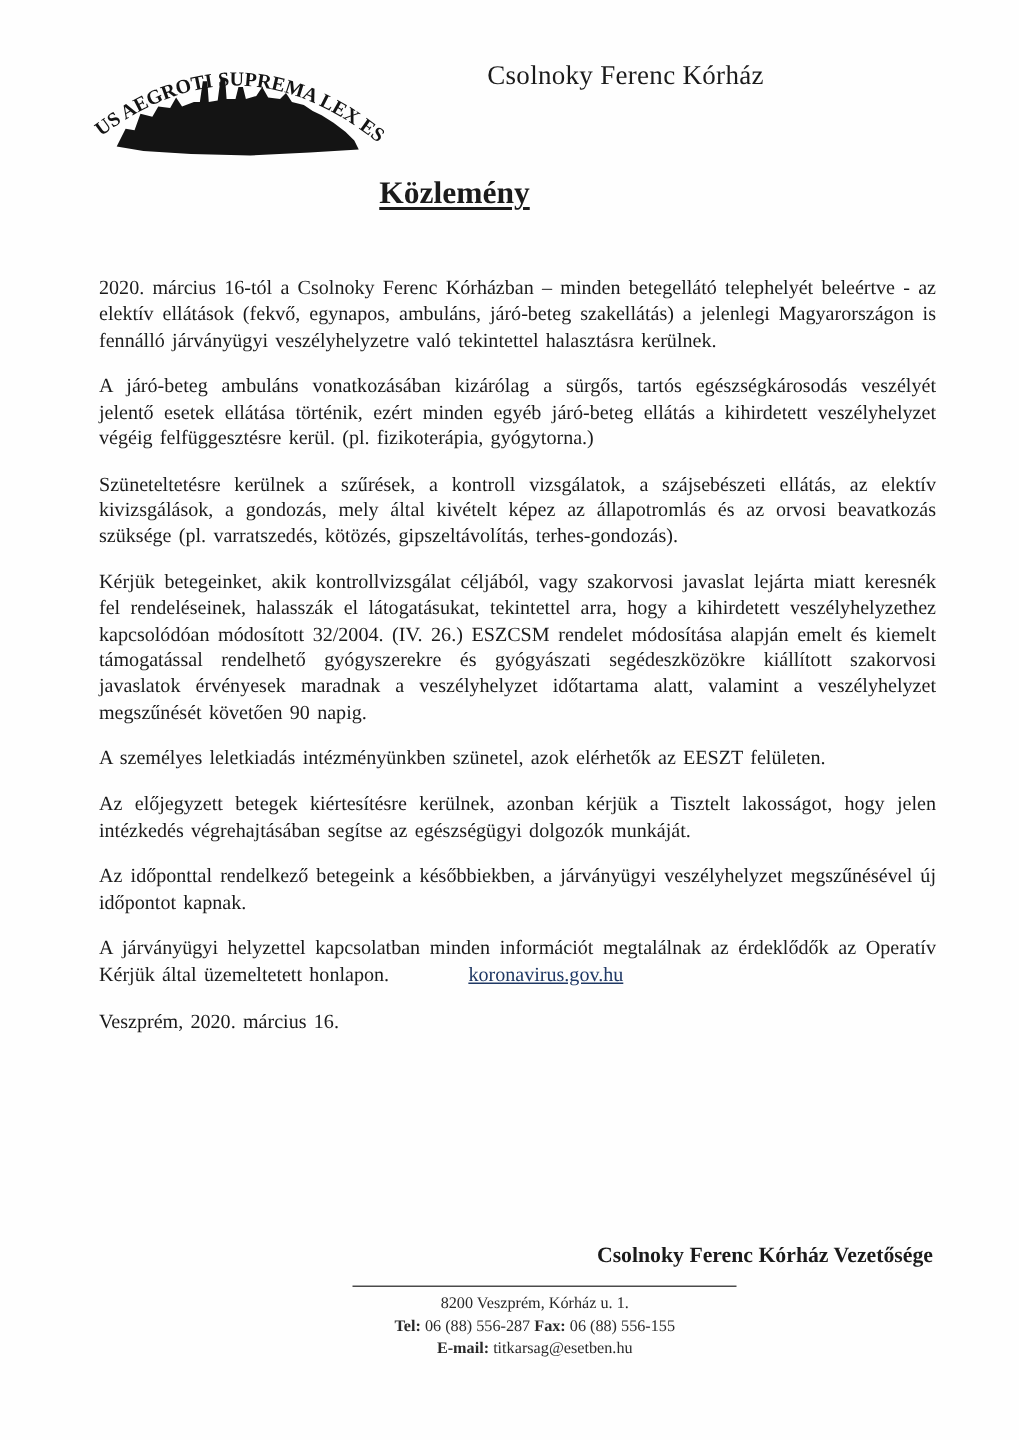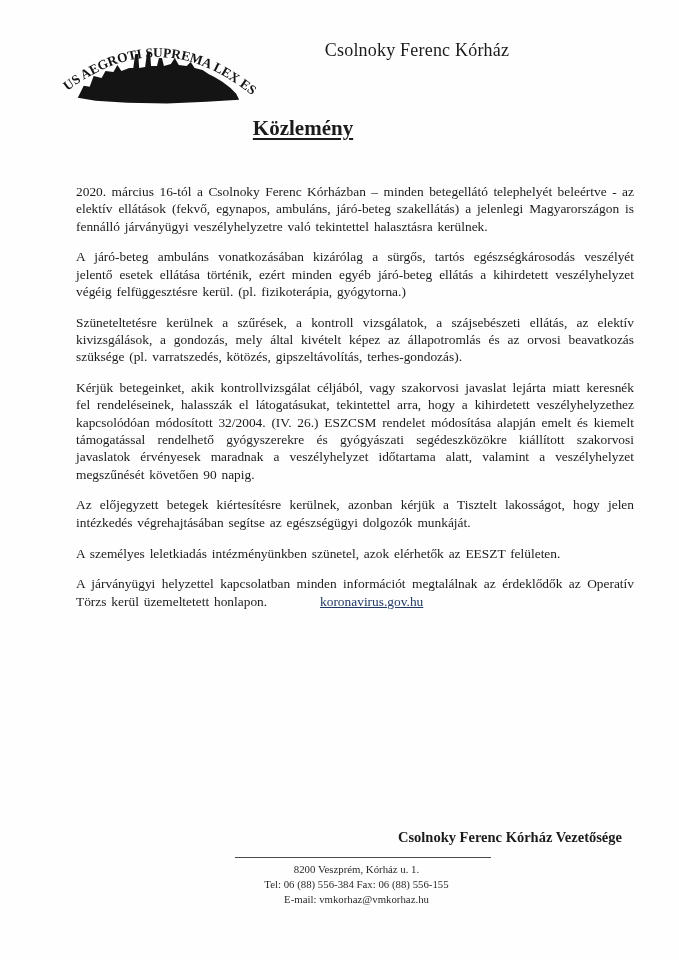--- a/index.html
+++ b/index.html
@@ -43,21 +43,21 @@
     font-size: 21px;
     font-weight: bold;
     text-decoration: underline;
     text-decoration-thickness: 2px;
     text-underline-offset: 3px;
   }
   
   .content {
     position: absolute;
     top: 183px;
-    left: 76px;
+    left: 66px;
     width: 558px;
   }
   .para {
     font-size: 13.4px;
     line-height: 17.3px;
     text-align: justify;
     margin-bottom: 13.5px;
     word-spacing: 1.5px;
   }
   .para .bold { font-weight: normal; }
@@ -88,21 +88,21 @@
   .footer-text {
     position: absolute;
     top: 862px;
     left: 17px;
     width: 679px;
     text-align: center;
     font-size: 10.8px;
     line-height: 15.2px;
     color: #2a2a2a;
   }
-  .footer-text .b { font-weight: normal; margin-top: 32px; }
+  .footer-text .b { font-weight: bold; margin-top: 32px; }
 </style>
 </head>
 <body>
 
 <div class="page">
 
   <div class="logo">
     <svg viewBox="0 0 200 84" width="198" height="84">
       <defs>
         <path id="archPath" d="M 6,70 Q 100,-4 194,70" fill="none"></path>
@@ -120,36 +120,38 @@
 
   <h1 class="title">Csolnoky Ferenc Kórház</h1>
 
   <h2 class="heading">Közlemény</h2>
 
   <main class="content" id="paragraphs">
       <p class="para"><span class="">2020. március 16-tól a Csolnoky Ferenc Kórházban – minden betegellátó telephelyét beleértve - az elektív ellátások (fekvő, egynapos, ambuláns, járó-beteg szakellátás) a jelenlegi Magyarországon is fennálló járványügyi veszélyhelyzetre való tekintettel halasztásra kerülnek.</span></p>
       <p class="para"><span class="">A járó-beteg ambuláns vonatkozásában kizárólag </span><span class="bold">a sürgős, tartós egészségkárosodás veszélyét jelentő</span><span class=""> esetek ellátása történik, ezért minden egyéb járó-beteg ellátás a kihirdetett veszélyhelyzet végéig felfüggesztésre kerül. (pl. fizikoterápia, gyógytorna.)</span></p>
       <p class="para"><span class="">Szüneteltetésre kerülnek a szűrések, a kontroll vizsgálatok, a szájsebészeti ellátás, az elektív kivizsgálások, a gondozás, mely által kivételt képez az állapotromlás és az orvosi beavatkozás szüksége (pl. varratszedés, kötözés, gipszeltávolítás, terhes-gondozás).</span></p>
       <p class="para"><span class="">Kérjük betegeinket, akik kontrollvizsgálat céljából, vagy szakorvosi javaslat lejárta miatt keresnék fel rendeléseinek, halasszák el látogatásukat, tekintettel arra, hogy a kihirdetett veszélyhelyzethez kapcsolódóan módosított 32/2004. (IV. 26.) ESZCSM rendelet módosítása alapján emelt és kiemelt támogatással rendelhető gyógyszerekre és gyógyászati segédeszközökre kiállított szakorvosi javaslatok érvényesek maradnak a veszélyhelyzet időtartama alatt, valamint a veszélyhelyzet megszűnését követően 90 napig.</span></p>
+      <p class="para"><span class="">A személyes leletkiadás intézményünkben szünetel, azok elérhetők az EESZT felületen.</span></p>
       <p class="para"><span class="">Az előjegyzett betegek kiértesítésre kerülnek, azonban kérjük a Tisztelt lakosságot, hogy jelen intézkedés végrehajtásában segítse az egészségügyi dolgozók munkáját.</span></p>
-      <p class="para"><span class="">A személyes leletkiadás intézményünkben szünetel, azok elérhetők az EESZT felületen.</span></p>
-      <p class="para"><span class="">A járványügyi helyzettel kapcsolatban minden információt megtalálnak az érdeklődők az Operatív Törzs kerül üzemeltetett honlapon. </span><a class="link" href="#">koronavirus.gov.hu</a></p>
+      <p class="para"><span class="">Az időponttal rendelkező betegeink a későbbiekben, a járványügyi veszélyhelyzet megszűnésével új időpontot kapnak.</span></p>
+      <p class="para"><span class="">A járványügyi helyzettel kapcsolatban minden információt megtalálnak az érdeklődők az Operatív Kérjük által üzemeltetett honlapon. </span><a class="link" href="#">koronavirus.gov.hu</a></p>
+      <p class="para"><span class="">Veszprém, 2020. március 16.</span></p>
     </main>
 
   <div class="signature">Csolnoky Ferenc Kórház Vezetősége</div>
 
   <div class="footer-rule"></div>
 
   <footer class="footer-text">
     <div>8200 Veszprém, Kórház u. 1.</div>
     <div>
       <span class="b">Tel:</span>
-      <span>06 (88) 556-384</span>
+      <span>06 (88) 556-287</span>
       <span class="b">Fax:</span>
       <span>06 (88) 556-155</span>
     </div>
     <div>
       <span class="b">E-mail:</span>
-      <span>vmkorhaz@vmkorhaz.hu</span>
+      <span>titkarsag@esetben.hu</span>
     </div>
   </footer>
 
 </div>
 
 </body></html>

